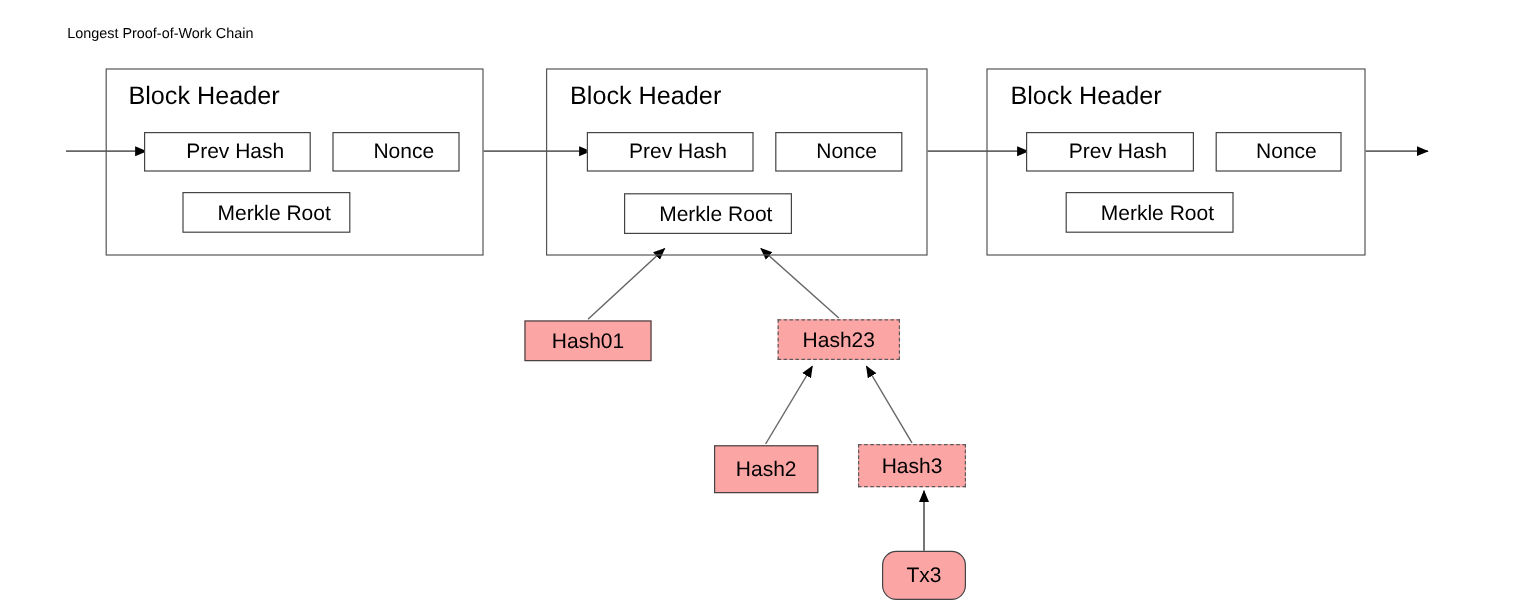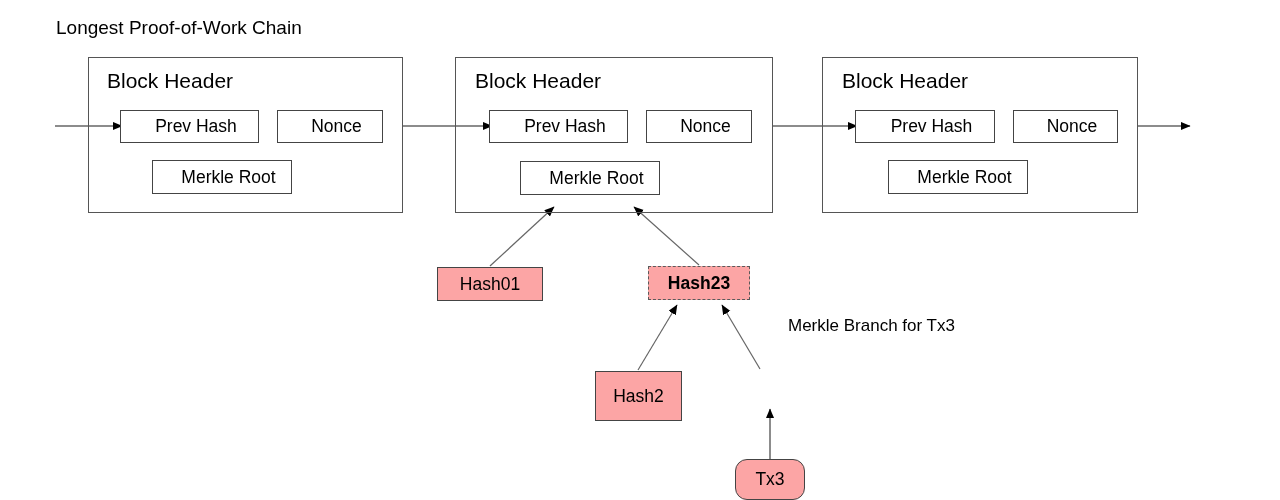--- a/index.html
+++ b/index.html
@@ -20,21 +20,21 @@
   }
   #svg-layer {
     position: absolute;
     left: 0;
     top: 0;
     width: 1280px;
     height: 500px;
   }
   .diagram-title {
     position: absolute;
-    font-size: 19px;
+    font-size: 12px;
     line-height: 20px;
     white-space: nowrap;
     color: #000;
   }
   .block-outer {
     position: absolute;
     border: 1.6px solid #555555;
     background: transparent;
     box-sizing: border-box;
   }
@@ -64,21 +64,20 @@
     align-items: center;
     justify-content: center;
     font-size: 17.5px;
     white-space: nowrap;
   }
   .node-box.solid {
     border: 1.7px solid #444444;
   }
   .node-box.dashed {
     border: 1.6px dashed #5a5a5a;
-    font-weight: bold;
   }
   .caption {
     position: absolute;
     font-size: 17px;
     line-height: 20px;
     white-space: nowrap;
   }
 </style>
 </head>
 <body>
@@ -139,20 +138,20 @@
   <div class="block-outer" style="left:822px; top:57px; width:316px; height:156px;"></div>
   <div class="block-label" style="left:842px; top:71px;">Block Header</div>
   <div class="field-box" style="left:855px; top:110px; width:140px; height:33px;">Prev Hash</div>
   <div class="field-box" style="left:1013px; top:110px; width:105px; height:33px;">Nonce</div>
   <div class="field-box" style="left:888px; top:160px; width:140px; height:34px;">Merkle Root</div>
 
   <div class="node-box solid" style="left:437px; top:267px; width:106px; height:34px;">Hash01</div>
 
   <div class="node-box dashed" style="left:648px; top:266px; width:102px; height:34px;">Hash23</div>
 
-  <div class="node-box solid" style="left:595px; top:371px; width:87px; height:50px;">Hash2</div>
+  <div class="node-box solid" style="left:595px; top:371px; width:87px; height:40px;">Hash2</div>
 
+  <div class="node-box dashed" style="left:715px; top:370px; width:90px; height:36px;">Hash3</div>
 
   <div class="node-box solid" style="left:735px; top:459px; width:70px; height:41px;border-radius:12px;">Tx3</div>
 
-  <div class="caption" style="left:788px; top:316px;">Merkle Branch for Tx3</div>
 
 </div>
 
 </body></html>

